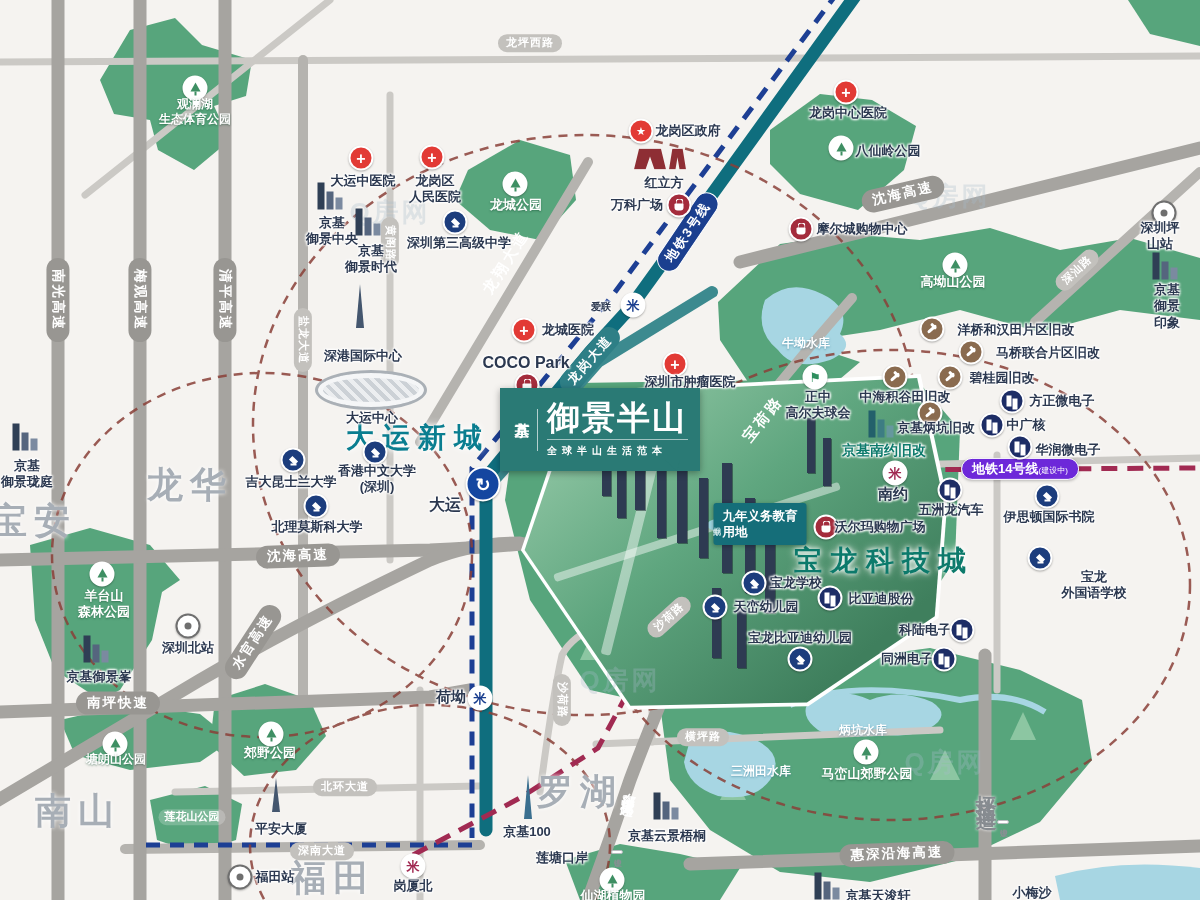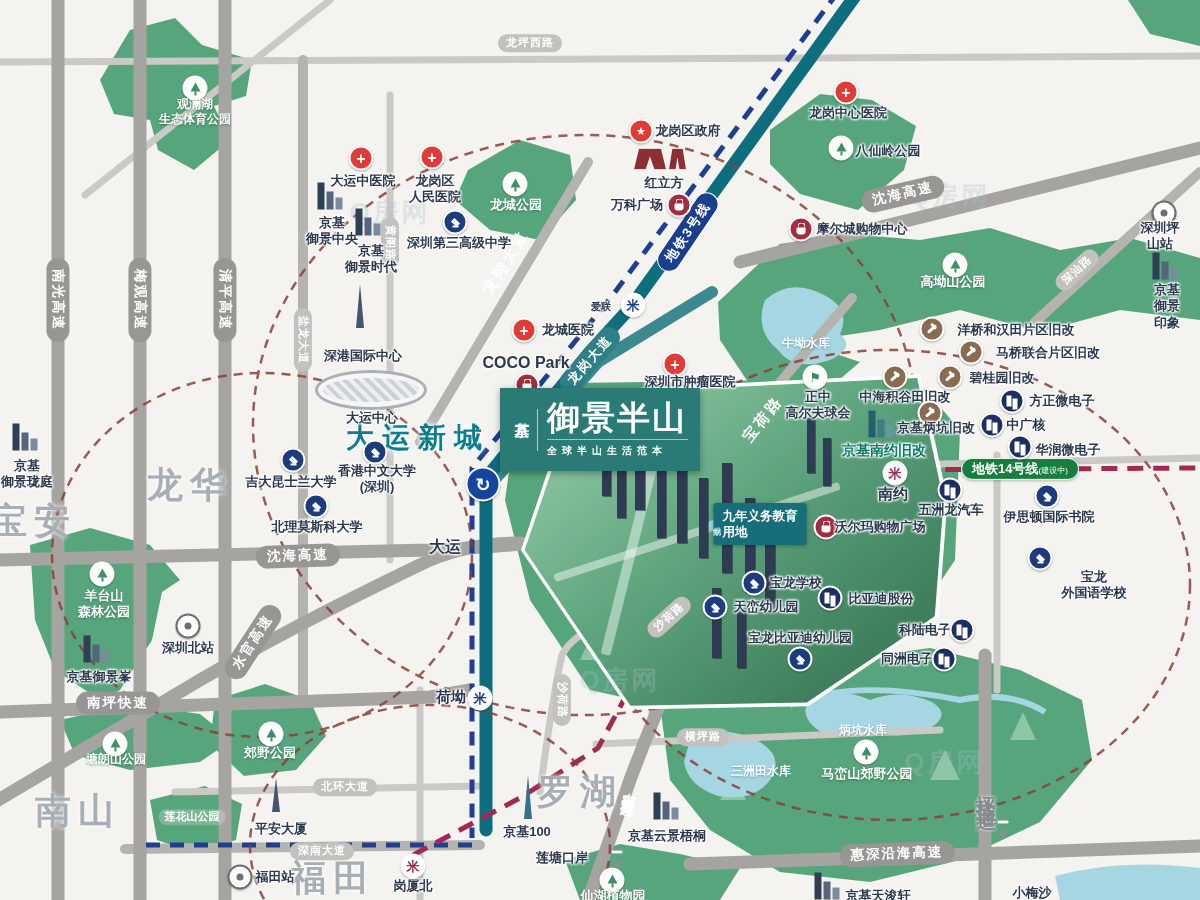--- a/index.html
+++ b/index.html
@@ -39,21 +39,21 @@
   .pill{background:#989692;font-size:13.5px;padding:3px 11px;letter-spacing:2px;}
   .pillsm{background:#c3c1bd;font-size:11px;padding:2px 8px;letter-spacing:1px;}
   .pillteal{background:#2e7f86;font-size:13px;padding:3px 10px;letter-spacing:2px;}
   .pillnavy{background:#1b3f8f;font-size:13px;padding:3px 10px;letter-spacing:2px;border:1.5px solid #fff;}
   .roadtext{color:#fff;font-weight:700;font-size:15px;letter-spacing:3px;white-space:nowrap;}
   .vroad{writing-mode:vertical-rl;color:#868b90;font-weight:700;font-size:21px;letter-spacing:5px;text-shadow:0 0 3px #fff;}
   .vroadw{writing-mode:vertical-rl;color:#fff;font-weight:700;font-size:13.5px;letter-spacing:2px;}
   .tag{writing-mode:vertical-rl;font-size:8px;color:#8a8f94;background:#fff;border:1px solid #b7bbbf;
        padding:1px;border-radius:2px;line-height:1;}
   .etag{writing-mode:vertical-rl;font-size:8px;color:#d8ecec;line-height:1;}
-  .badge14{background:#15803d;font-size:13px;font-weight:700;color:#fff;padding:2px 10px;
+  .badge14{background:#6d28d9;font-size:13px;font-weight:700;color:#fff;padding:2px 10px;
            border-radius:12px;border:1.5px solid #fff;white-space:nowrap;box-shadow:0 1px 3px rgba(0,0,0,.25);}
   .badge14 .sub{font-size:8px;font-weight:400;}
   .edu{background:#156e79;color:#fff;font-size:12.5px;font-weight:700;padding:5px 9px;border-radius:3px;
        text-align:left;line-height:16px;box-shadow:0 1px 4px rgba(0,0,0,.3);white-space:pre-line;}
   .wm{font-weight:700;font-size:26px;color:#a9bccb;opacity:.3;letter-spacing:3px;white-space:nowrap;}
   
   .ic{width:21px;height:21px;border-radius:50%;border:2px solid #fff;box-shadow:0 1px 2px rgba(0,0,0,.3);
       display:flex;align-items:center;justify-content:center;position:absolute;}
   .hosp{background:#e23a35;}.hosp::before{content:"+";color:#fff;font-weight:900;font-size:16px;line-height:1;}
   .gov{background:#e23a35;}.gov::before{content:"★";color:#fff;font-size:11px;line-height:1;}
@@ -209,20 +209,21 @@
       <div class="el wm" style="left: 390px; top: 212px; transform: translate(-50%, -50%) rotate(0deg);">Q房网</div>
       <div class="el wm" style="left: 950px; top: 196px; transform: translate(-50%, -50%) rotate(0deg);">Q房网</div>
       <div class="el wm" style="left: 620px; top: 680px; transform: translate(-50%, -50%) rotate(0deg);">Q房网</div>
       <div class="el wm" style="left: 945px; top: 762px; transform: translate(-50%, -50%) rotate(0deg);">Q房网</div>
       <div class="el district" style="left: 34px; top: 520px; transform: translate(-50%, -50%) rotate(0deg);">宝安</div>
       <div class="el district" style="left: 190px; top: 484px; transform: translate(-50%, -50%) rotate(0deg);">龙华</div>
       <div class="el district" style="left: 78px; top: 810px; transform: translate(-50%, -50%) rotate(0deg);">南山</div>
       <div class="el district" style="left: 580px; top: 791px; transform: translate(-50%, -50%) rotate(0deg);">罗湖</div>
       <div class="el district" style="left: 333px; top: 877px; transform: translate(-50%, -50%) rotate(0deg);">福田</div>
       <div class="el area" style="left: 418px; top: 437px; transform: translate(-50%, -50%) rotate(0deg);">大运新城</div>
+      <div class="el area" style="left: 884px; top: 560px; transform: translate(-50%, -50%) rotate(0deg); color: rgb(12, 122, 107);">宝龙科技城</div>
       <div class="el pillsm" style="left: 530px; top: 43px; transform: translate(-50%, -50%) rotate(0deg);">龙坪西路</div>
       <div class="el pill" style="left: 58px; top: 300px; transform: translate(-50%, -50%) rotate(90deg);">南光高速</div>
       <div class="el pill" style="left: 140px; top: 300px; transform: translate(-50%, -50%) rotate(90deg);">梅观高速</div>
       <div class="el pill" style="left: 225px; top: 300px; transform: translate(-50%, -50%) rotate(90deg);">清平高速</div>
       <div class="el pillsm" style="left: 303px; top: 340px; transform: translate(-50%, -50%) rotate(90deg);">盐龙大道</div>
       <div class="el pillsm" style="left: 390px; top: 243px; transform: translate(-50%, -50%) rotate(90deg);">黄阁路</div>
       <div class="el pill" style="left: 903px; top: 194px; transform: translate(-50%, -50%) rotate(-13deg);">沈海高速</div>
       <div class="el pill" style="left: 298px; top: 556px; transform: translate(-50%, -50%) rotate(-2deg);">沈海高速</div>
       <div class="el pill" style="left: 253px; top: 642px; transform: translate(-50%, -50%) rotate(-57deg);">水官高速</div>
       <div class="el pill" style="left: 118px; top: 703px; transform: translate(-50%, -50%) rotate(0deg);">南坪快速</div>
@@ -366,21 +367,21 @@
       <div class="el label" style="left: 372px; top: 418px; transform: translate(-50%, -50%) rotate(0deg);">大运中心</div>
       <div class="el ic metroic" style="left: 633px; top: 305px; transform: translate(-50%, -50%) rotate(0deg);"></div>
       <div class="el label" style="left: 601px; top: 307px; transform: translate(-50%, -50%) rotate(0deg); font-size: 10px;">爱联</div>
       <div class="el ic metroic" style="left: 480px; top: 698px; transform: translate(-50%, -50%) rotate(0deg);"></div>
       <div class="el label" style="left: 451px; top: 697px; transform: translate(-50%, -50%) rotate(0deg); font-size: 15px;">荷坳</div>
       <div class="el ic metroic" style="left: 895px; top: 473px; transform: translate(-50%, -50%) rotate(0deg); color: rgb(161, 42, 82);"></div>
       <div class="el label" style="left: 893px; top: 494px; transform: translate(-50%, -50%) rotate(0deg); font-size: 15px;">南约</div>
       <div class="el ic metroic" style="left: 413px; top: 866px; transform: translate(-50%, -50%) rotate(0deg); color: rgb(161, 42, 82);"></div>
       <div class="el label" style="left: 413px; top: 886px; transform: translate(-50%, -50%) rotate(0deg); font-size: 13px;">岗厦北</div>
       <div class="el ic inter" style="left: 483px; top: 484px; transform: translate(-50%, -50%) rotate(0deg);"></div>
-      <div class="el label" style="left: 445px; top: 505px; transform: translate(-50%, -50%) rotate(0deg); font-size: 16px; margin-top: 42px;">大运</div>
+      <div class="el label" style="left: 445px; top: 505px; transform: translate(-50%, -50%) rotate(0deg); font-size: 16px;">大运</div>
       <div class="el ic rail" style="left: 188px; top: 626px; transform: translate(-50%, -50%) rotate(0deg);"></div>
       <div class="el label" style="left: 188px; top: 648px; transform: translate(-50%, -50%) rotate(0deg); text-align: center;">深圳北站</div>
       <div class="el ic rail" style="left: 240px; top: 877px; transform: translate(-50%, -50%) rotate(0deg);"></div>
       <div class="el label" style="left: 275px; top: 877px; transform: translate(-50%, -50%) rotate(0deg);">福田站</div>
       <div class="el ic rail" style="left: 1164px; top: 213px; transform: translate(-50%, -50%) rotate(0deg);"></div>
       <div class="el label" style="left: 1160px; top: 236px; transform: translate(-50%, -50%) rotate(0deg);">深圳坪山站</div>
       <div class="el label" style="left: 562px; top: 858px; transform: translate(-50%, -50%) rotate(0deg);">莲塘口岸</div>
       <div class="el label" style="left: 1032px; top: 893px; transform: translate(-50%, -50%) rotate(0deg);">小梅沙</div>
       <div class="el edu" style="left: 760px; top: 524px; transform: translate(-50%, -50%) rotate(0deg);">九年义务教育
 用地</div>

